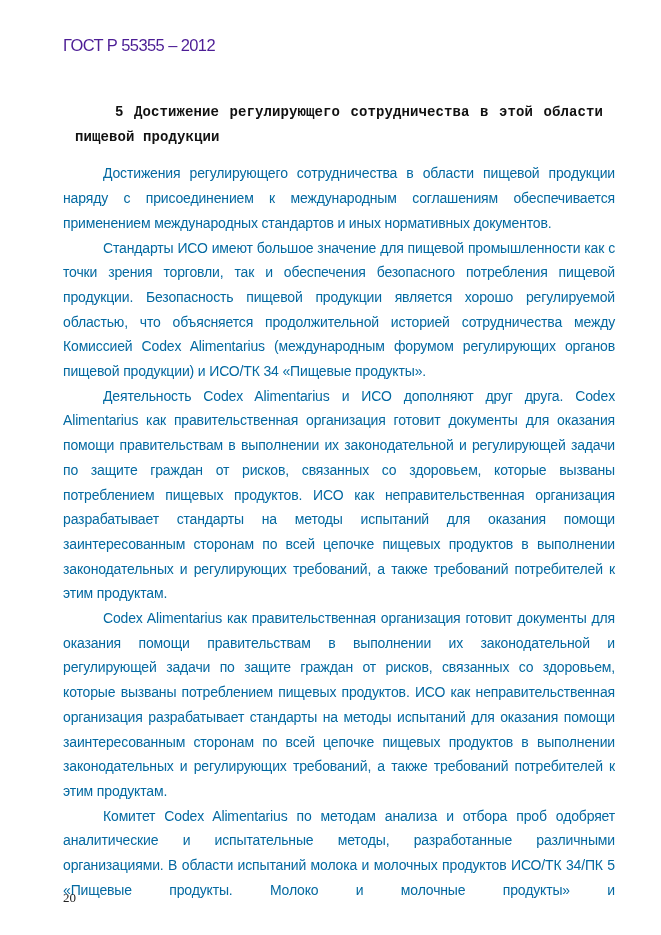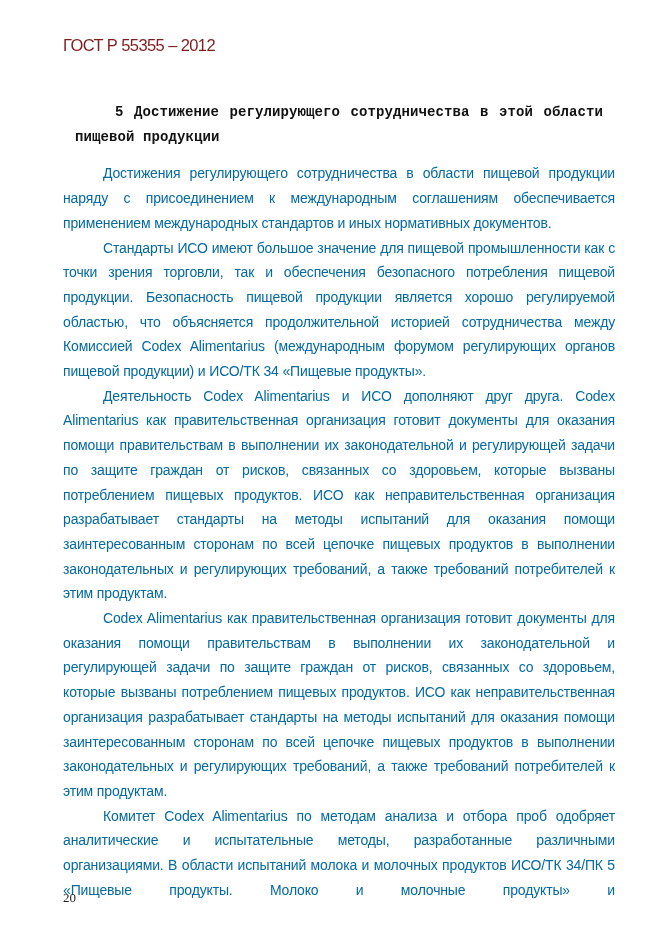--- a/index.html
+++ b/index.html
@@ -1,19 +1,19 @@
 <!DOCTYPE html>
 <html><head>
 <meta charset="utf-8">
 <style>
   html, body { margin: 0; padding: 0; background: #ffffff; }
   body { width: 661px; height: 935px; position: relative; overflow: hidden;
          font-family: "Liberation Sans", sans-serif; color: #111; }
   .header { position: absolute; left: 63px; top: 36px; font-size: 16.5px;
-            letter-spacing: -0.6px; color: #7f1d1d; }
+            letter-spacing: -0.6px; color: #4c1d95; }
   .content { position: absolute; left: 63px; top: 88px; width: 552px; }
   .heading { font-weight: bold; font-size: 14px; line-height: 24.7px;
              text-align: justify; text-align-last: left; text-indent: 40px;
              margin: 12px; letter-spacing: 0.1px; font-family: Liberation Mono, monospace; }
   .para { font-size: 14px; line-height: 24.7px; text-align: justify;
           text-indent: 40px; margin: 0; letter-spacing: -0.15px; color: #0369a1; }
   .last-line-justified { text-align-last: justify; }
   .page-number { position: absolute; left: 63px; top: 890px; font-size: 13px;
                  font-family: "Liberation Serif", serif; color: #222; }
 </style>

